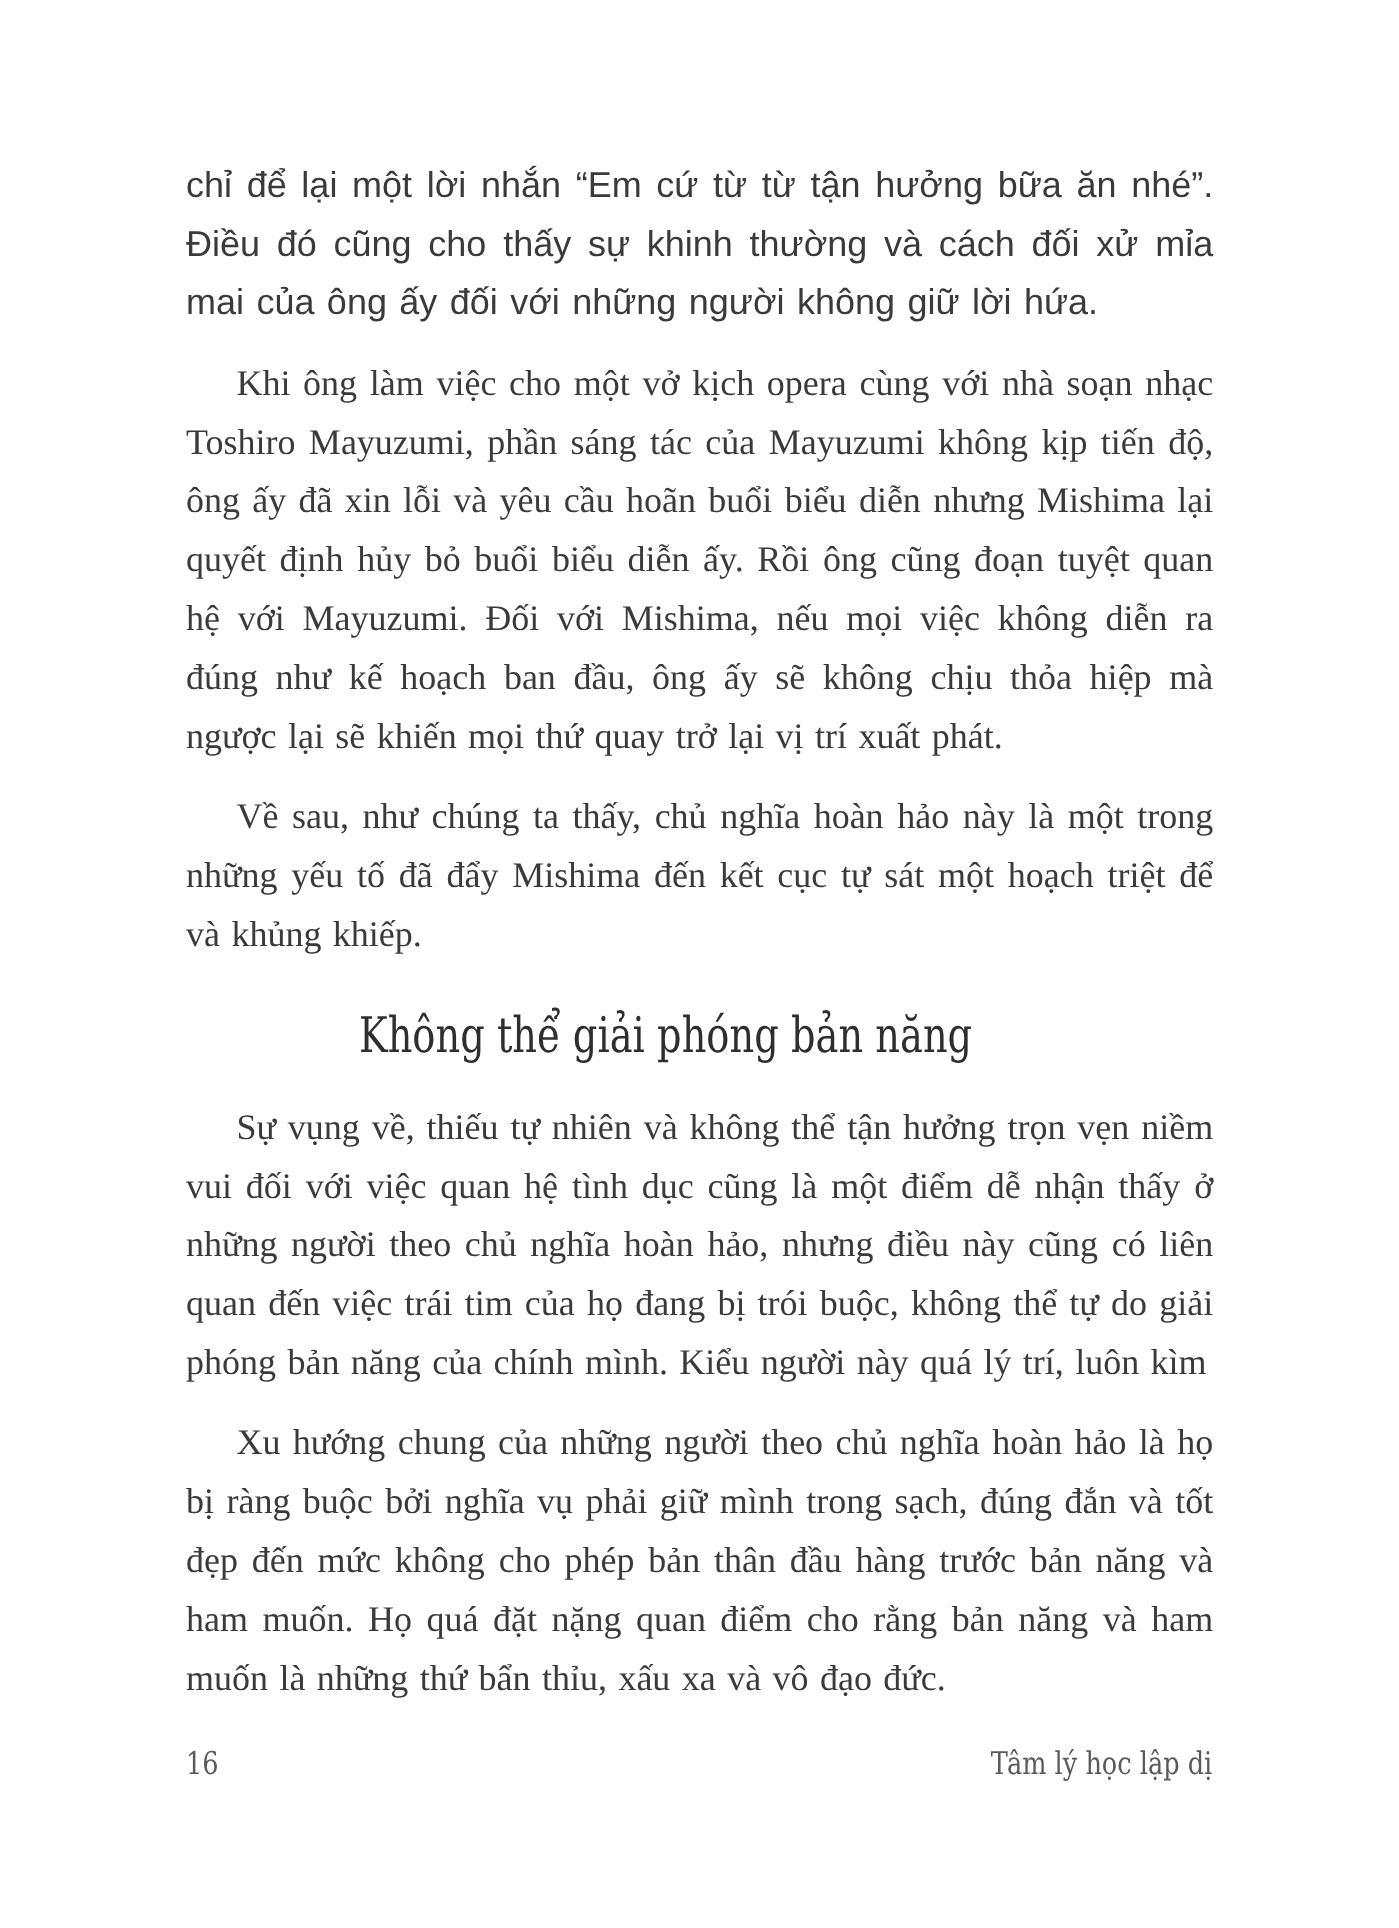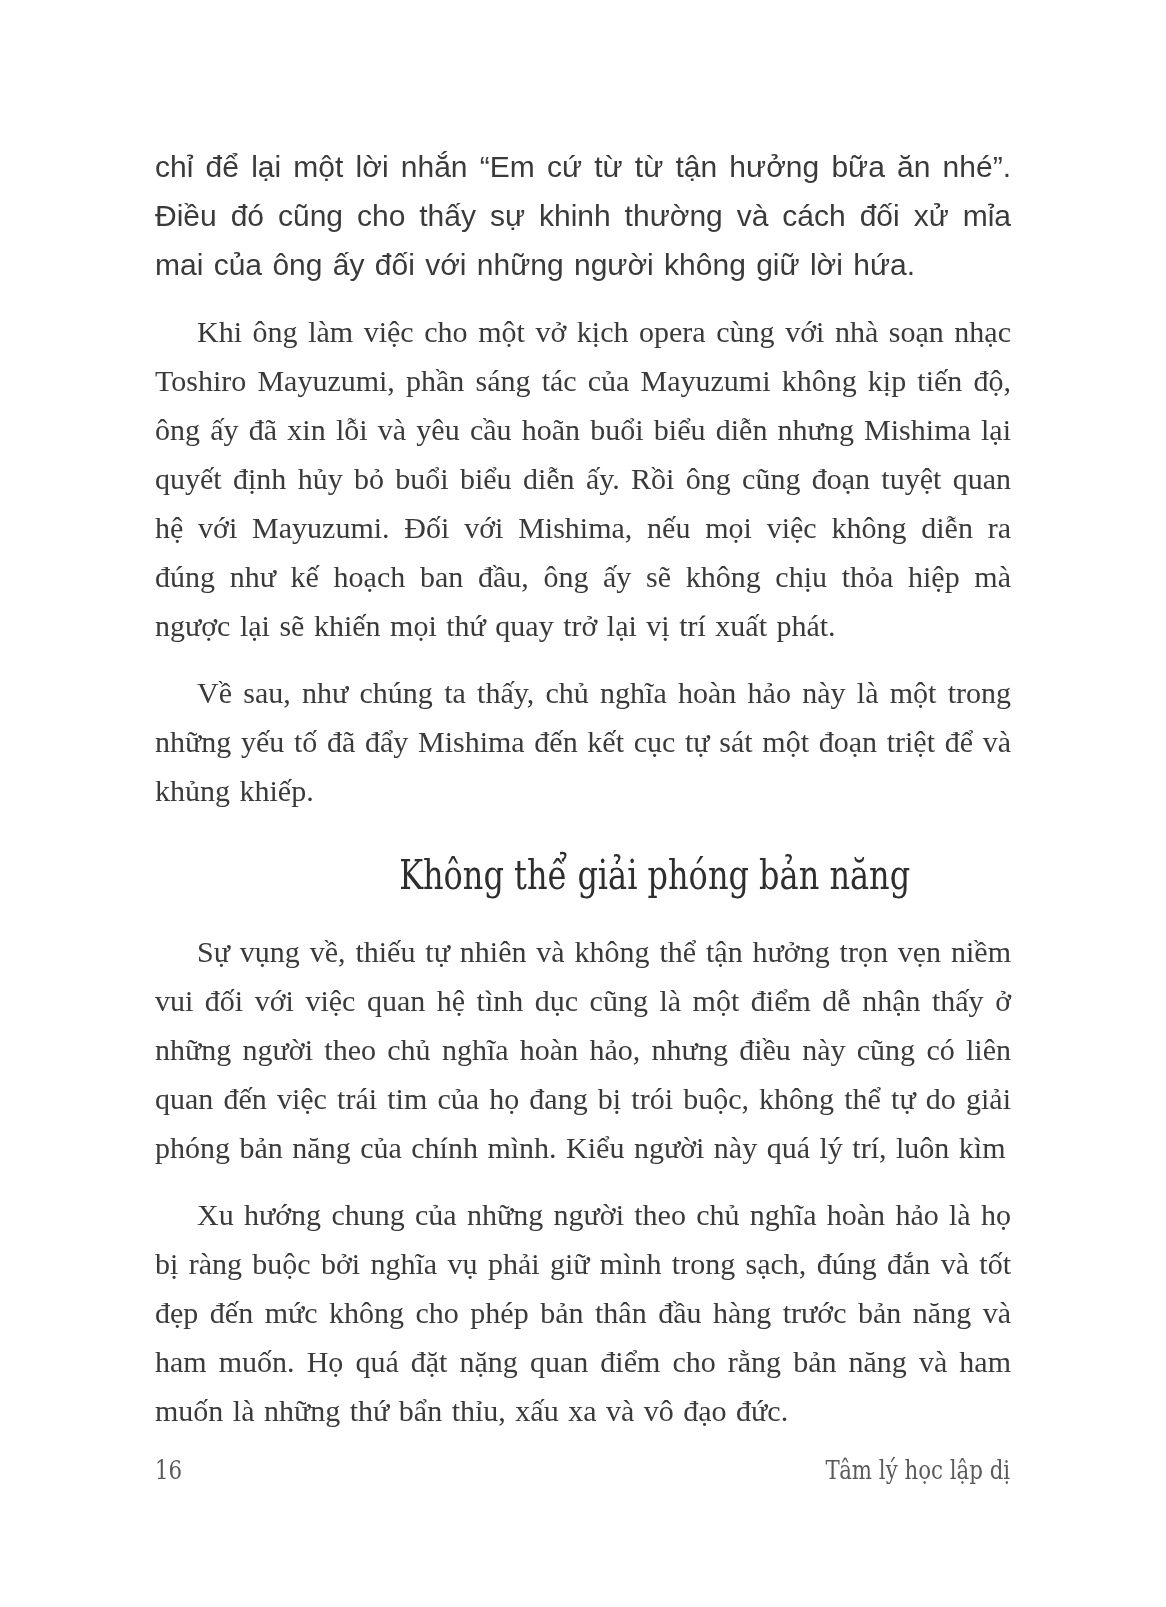--- a/index.html
+++ b/index.html
@@ -19,29 +19,29 @@
     position: absolute;
     left: 155px;
     top: 130px;
     width: 856px;
   }
   .para {
     font-size: 30px;
     line-height: 49px;
     color: #3a3a3a;
     text-align: justify;
-    margin: 12px 0 18px 0;
+    margin: 0 0 18px 0;
     word-spacing: 2px;
   }
   .para.indent {
     text-indent: 42px;
     font-family: Liberation Serif, serif;
   }
   .section-heading-row {
-    text-align: center;
+    text-align: left;
     margin: 30px 0 22px 0;
   }
   .section-heading {
     display: inline-block;
     font-family: "DejaVu Serif", serif;
     font-weight: normal;
     font-size: 41px;
     line-height: 60px;
     color: #2e2e2e;
     transform: scaleX(0.78);
@@ -76,21 +76,21 @@
 <body>
 
 <div class="page">
 
   <div class="text-column">
 
     <p class="para">chỉ để lại một lời nhắn “Em cứ từ từ tận hưởng bữa ăn nhé”. Điều đó cũng cho thấy sự khinh thường và cách đối xử mỉa mai của ông ấy đối với những người không giữ lời hứa.</p>
 
     <p class="para indent">Khi ông làm việc cho một vở kịch opera cùng với nhà soạn nhạc Toshiro Mayuzumi, phần sáng tác của Mayuzumi không kịp tiến độ, ông ấy đã xin lỗi và yêu cầu hoãn buổi biểu diễn nhưng Mishima lại quyết định hủy bỏ buổi biểu diễn ấy. Rồi ông cũng đoạn tuyệt quan hệ với Mayuzumi. Đối với Mishima, nếu mọi việc không diễn ra đúng như kế hoạch ban đầu, ông ấy sẽ không chịu thỏa hiệp mà ngược lại sẽ khiến mọi thứ quay trở lại vị trí xuất phát.</p>
 
-    <p class="para indent">Về sau, như chúng ta thấy, chủ nghĩa hoàn hảo này là một trong những yếu tố đã đẩy Mishima đến kết cục tự sát một đoạn triệt để và khủng khiếp.</p>
+    <p class="para indent">Về sau, như chúng ta thấy, chủ nghĩa hoàn hảo này là một trong những yếu tố đã đẩy Mishima đến kết cục tự sát một hoạch triệt để và khủng khiếp.</p>
 
     <div class="section-heading-row">
       <span class="section-heading">Không thể giải phóng bản năng</span>
     </div>
 
     <p class="para indent">Sự vụng về, thiếu tự nhiên và không thể tận hưởng trọn vẹn niềm vui đối với việc quan hệ tình dục cũng là một điểm dễ nhận thấy ở những người theo chủ nghĩa hoàn hảo, nhưng điều này cũng có liên quan đến việc trái tim của họ đang bị trói buộc, không thể tự do giải phóng bản năng của chính mình. Kiểu người này quá lý trí, luôn kìm</p>
 
     <p class="para indent">Xu hướng chung của những người theo chủ nghĩa hoàn hảo là họ bị ràng buộc bởi nghĩa vụ phải giữ mình trong sạch, đúng đắn và tốt đẹp đến mức không cho phép bản thân đầu hàng trước bản năng và ham muốn. Họ quá đặt nặng quan điểm cho rằng bản năng và ham muốn là những thứ bẩn thỉu, xấu xa và vô đạo đức.</p>
 
   </div>

